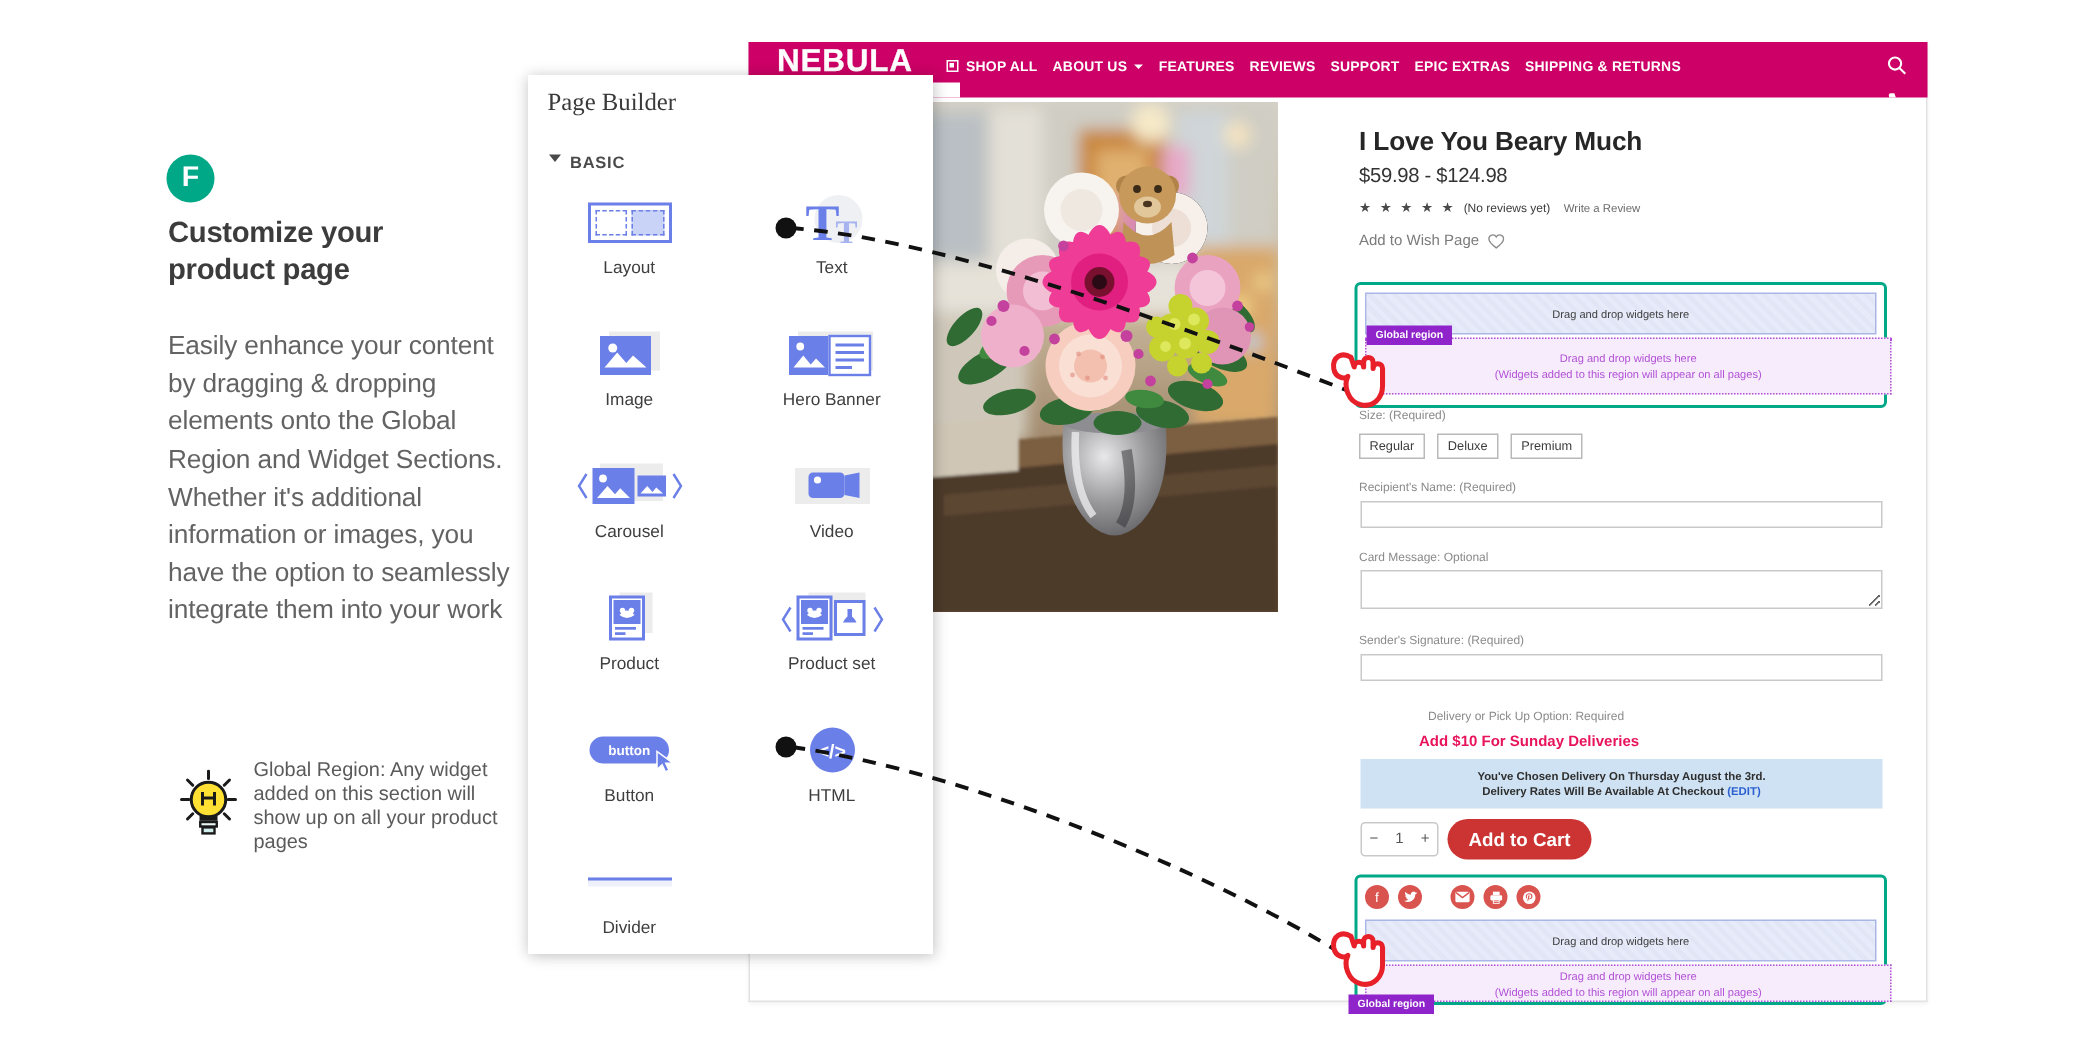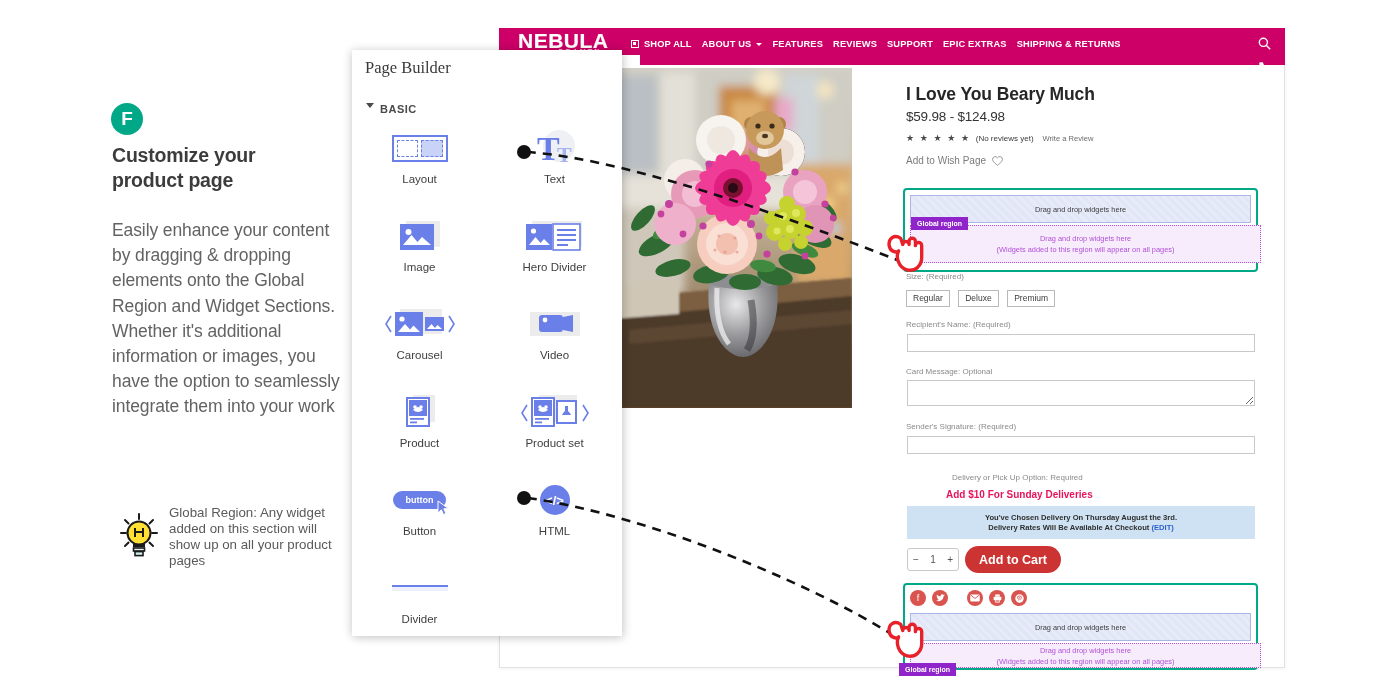--- a/index.html
+++ b/index.html
@@ -682,21 +682,21 @@
           <path d="M5 26 l6.5 -8 l5 6 l3.5 -4 l6 6 z" fill="#fff"></path>
           <rect x="29" y="5" width="27" height="26" fill="#fff" stroke="#6b7fe8" stroke-width="1.6"></rect>
           <g fill="#6b7fe8">
               <rect x="33" y="10" width="19" height="2"></rect>
               <rect x="33" y="15" width="19" height="2"></rect>
               <rect x="33" y="20" width="19" height="2"></rect>
               <rect x="33" y="25" width="11" height="2"></rect>
             </g>
         </svg>
       </div>
-      <div class="pb-lab">Hero Divider</div>
+      <div class="pb-lab">Hero Banner</div>
     </div>
 
     <div class="pb-cell">
       <div class="pb-ico">
         <svg width="76" height="34" viewBox="0 0 76 34">
           <path d="M9 9 L4 17 L9 25" fill="none" stroke="#6b7fe8" stroke-width="1.6"></path>
           <path d="M67 9 L72 17 L67 25" fill="none" stroke="#6b7fe8" stroke-width="1.6"></path>
           <rect x="18" y="2" width="42" height="25" fill="#ececec"></rect>
           <rect x="13" y="5" width="28" height="24" fill="#6b7fe8"></rect>
           <circle cx="20" cy="12" r="2.6" fill="#fff"></circle>

